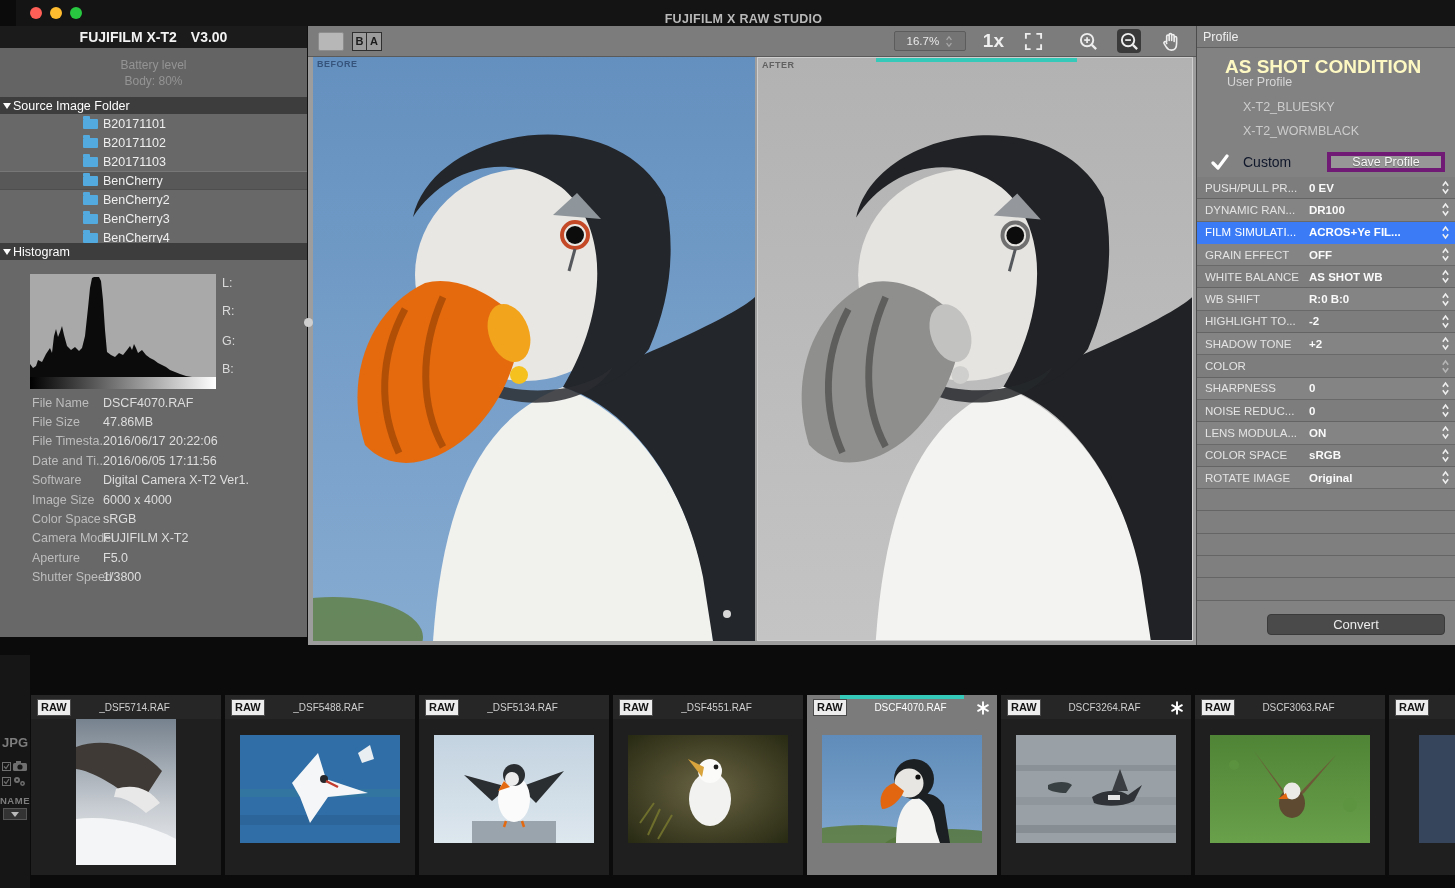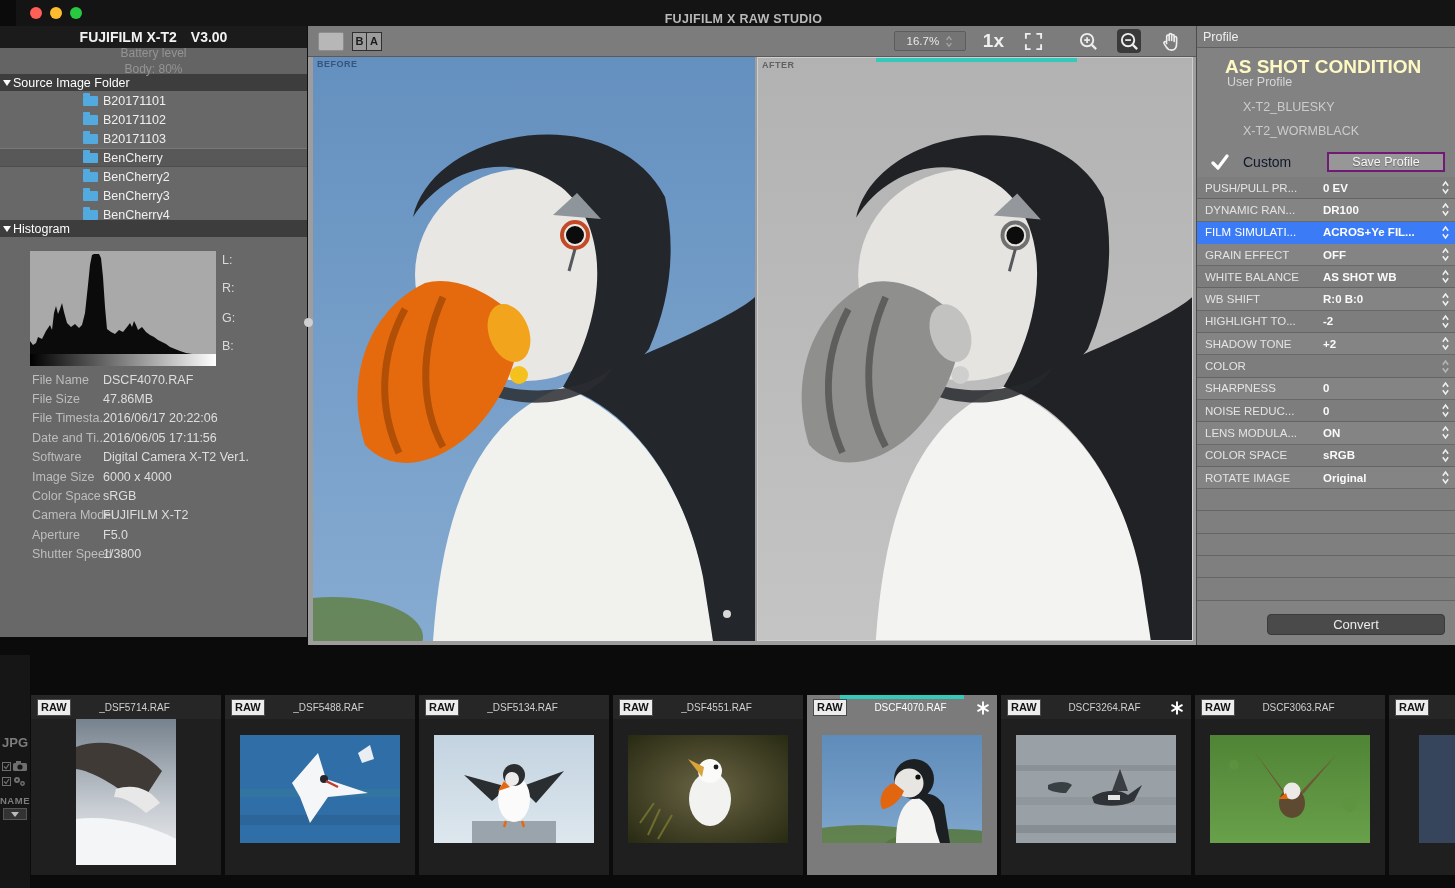--- a/index.html
+++ b/index.html
@@ -12,21 +12,21 @@
   .traffic { position:absolute; left:14px; top:7px; display:flex; gap:8px; }
   .tl { width:12px; height:12px; border-radius:50%; }
   .tl.red{ background:#ff5f57; } .tl.yel{ background:#febc2e; } .tl.grn{ background:#28c840; }
   .win-title { color:#b9b9b9; font-size:12.5px; font-weight:bold; letter-spacing:.3px; }
 
   
   .left-panel { position:absolute; left:0; top:26px; width:308px; height:611px; background:#686868;
     border-right:1px solid #111; overflow:hidden; }
   .camera-bar { height:22px; background:#1b1b1b; display:flex; align-items:center; justify-content:center;
     gap:14px; color:#f2f2f2; font-size:14px; font-weight:bold; }
-  .battery { height:26px; background:#646464; display:flex; flex-direction:column; align-items:center;
+  .battery { height:49px; background:#646464; display:flex; flex-direction:column; align-items:center;
     justify-content:center; gap:2px; color:#949494; font-size:12px; }
   .section-h { height:17px; background:#3d3d3d; color:#fdfdfd; font-size:12.5px; display:flex;
     align-items:center; padding-left:3px; gap:2px; }
   .tri-down { width:0; height:0; border-left:4.5px solid transparent; border-right:4.5px solid transparent;
     border-top:6px solid #fdfdfd; display:inline-block; }
   .folder-list { height:129px; overflow:hidden; }
   .folder-row { height:19px; display:flex; align-items:center; padding-left:83px; gap:5px;
     color:#efefef; font-size:12.5px; position:relative; }
   .folder-row.selected { background:#585858; box-shadow:inset 0 1px 0 #777, inset 0 -1px 0 #4e4e4e; }
   .folder-ico { width:15px; height:10px; background:#53aade; border-radius:1px; position:relative; flex:0 0 15px; }
@@ -80,26 +80,26 @@
     border-left:1px solid #4c4c4c; }
   .profile-h { height:22px; background:#7c7c7c; border-bottom:1px solid #606060; color:#efefef;
     font-size:12.5px; display:flex; align-items:center; padding-left:6px; }
   .as-shot { margin:8px 0 0 28px; color:#fef9c3; font-weight:bold; font-size:19px; height:19px; }
   .user-profile { margin-left:30px; color:#d6d6d6; font-size:12.5px; height:20px; }
   .profile-item { margin-left:46px; color:#cccccc; font-size:12.5px; height:24px; display:flex; align-items:center; }
   .custom-row { height:30px; position:relative; display:flex; align-items:center; margin-top:4px; }
   .check-ico { position:absolute; left:14px; color:#ffffff; }
   .custom-label { margin-left:46px; color:#0f172a; font-size:14px; }
   .save-btn { position:absolute; right:10px; width:118px; height:20px; background:#979797;
-    border:2px solid #701a75; color:#f5f5f5; font-size:12.5px; display:flex; align-items:center;
+    border:4px solid #701a75; color:#f5f5f5; font-size:12.5px; display:flex; align-items:center;
     justify-content:center; text-shadow:0 1px 1px rgba(0,0,0,.35); }
   .param-row { height:22.3px; display:flex; align-items:center; position:relative;
     border-bottom:1px solid rgba(0,0,0,.20); background:rgba(255,255,255,.02); }
   .param-row:nth-child(odd){ background:rgba(0,0,0,.03); }
-  .param-label { padding-left:8px; width:126px; color:#e3e3e3; font-size:11.5px; white-space:nowrap;
+  .param-label { padding-left:8px; width:112px; color:#e3e3e3; font-size:11.5px; white-space:nowrap;
     overflow:hidden; }
   .param-value { color:#fafafa; font-size:11.5px; font-weight:bold; white-space:nowrap; }
   .param-stepper { position:absolute; right:5px; color:#f0f0f0; display:flex; }
   .param-row.selected { background:#3b7cf6; border-bottom-color:#3b7cf6; }
   .param-row.selected .param-label, .param-row.selected .param-value { color:#ffffff; }
   .param-row.dim .param-stepper { opacity:.5; }
   .param-row.empty { background:rgba(0,0,0,.02); }
   .convert-wrap { position:absolute; left:0; bottom:8px; width:259px; height:23px; }
   .convert-btn { position:absolute; right:11px; width:178px; height:21px; background:#4a4a4a;
     border:1px solid #3a3a3a; border-radius:4px; color:#ececec; font-size:13px; display:flex;

